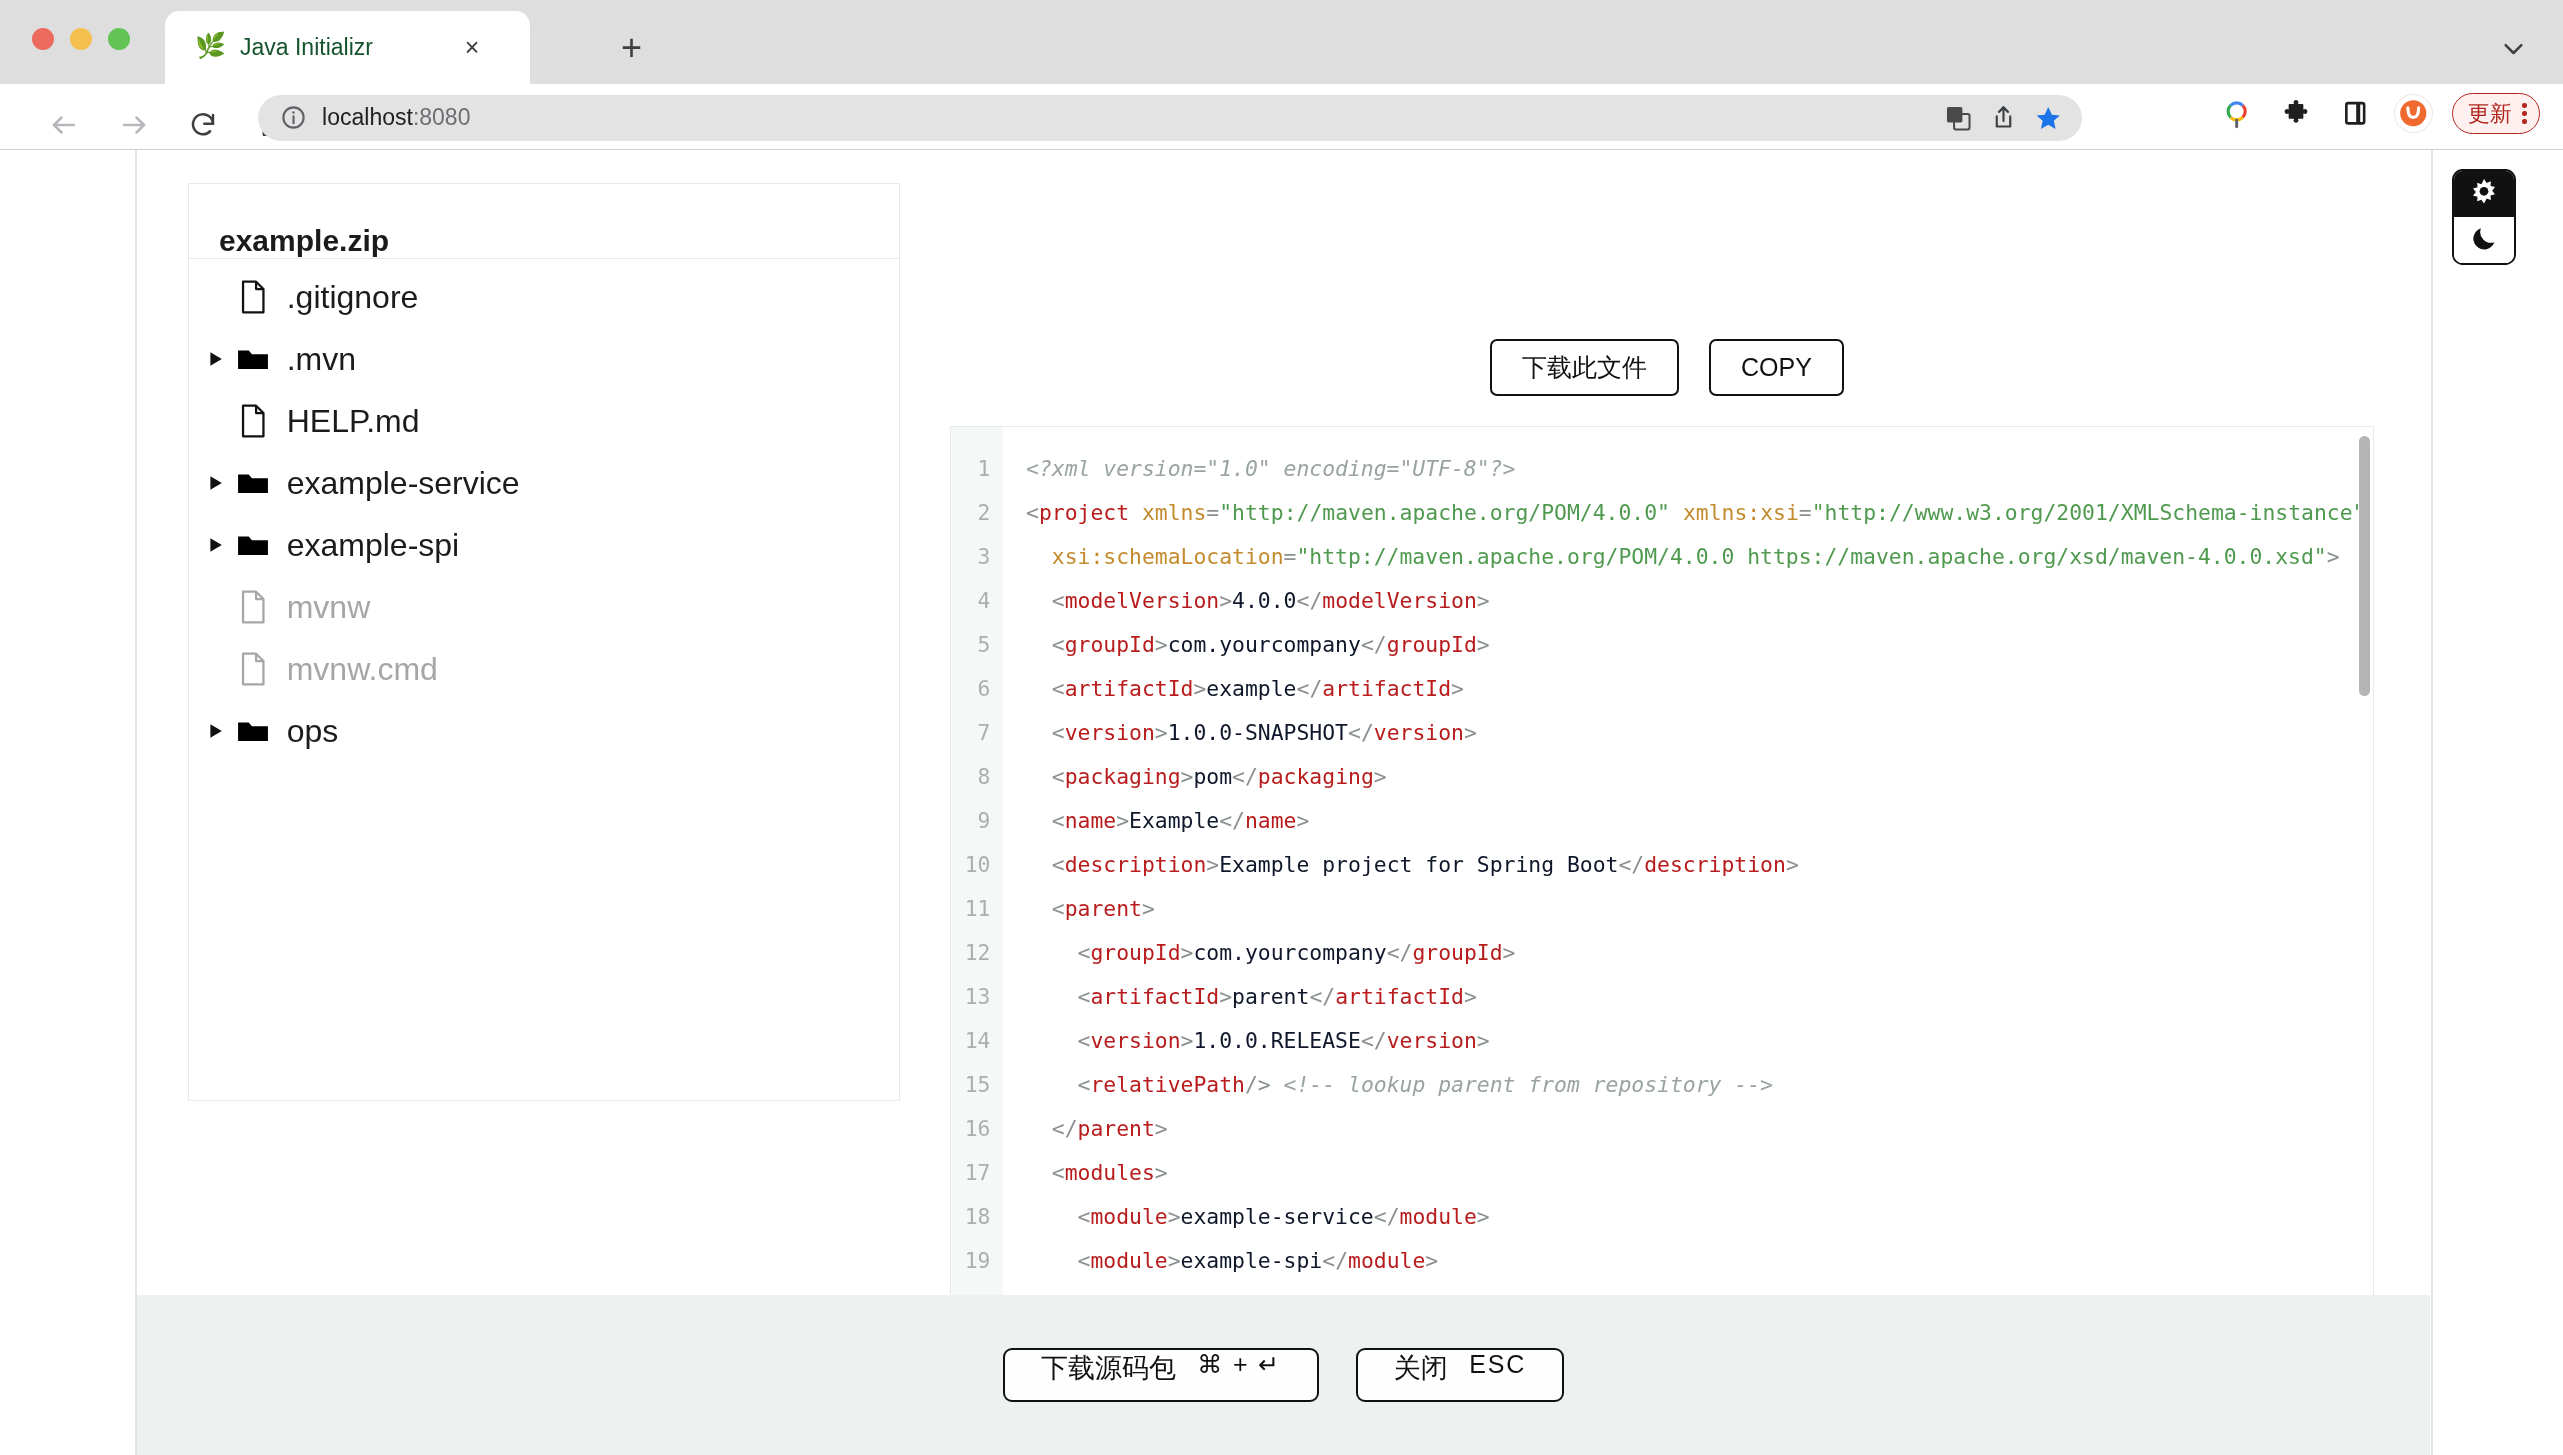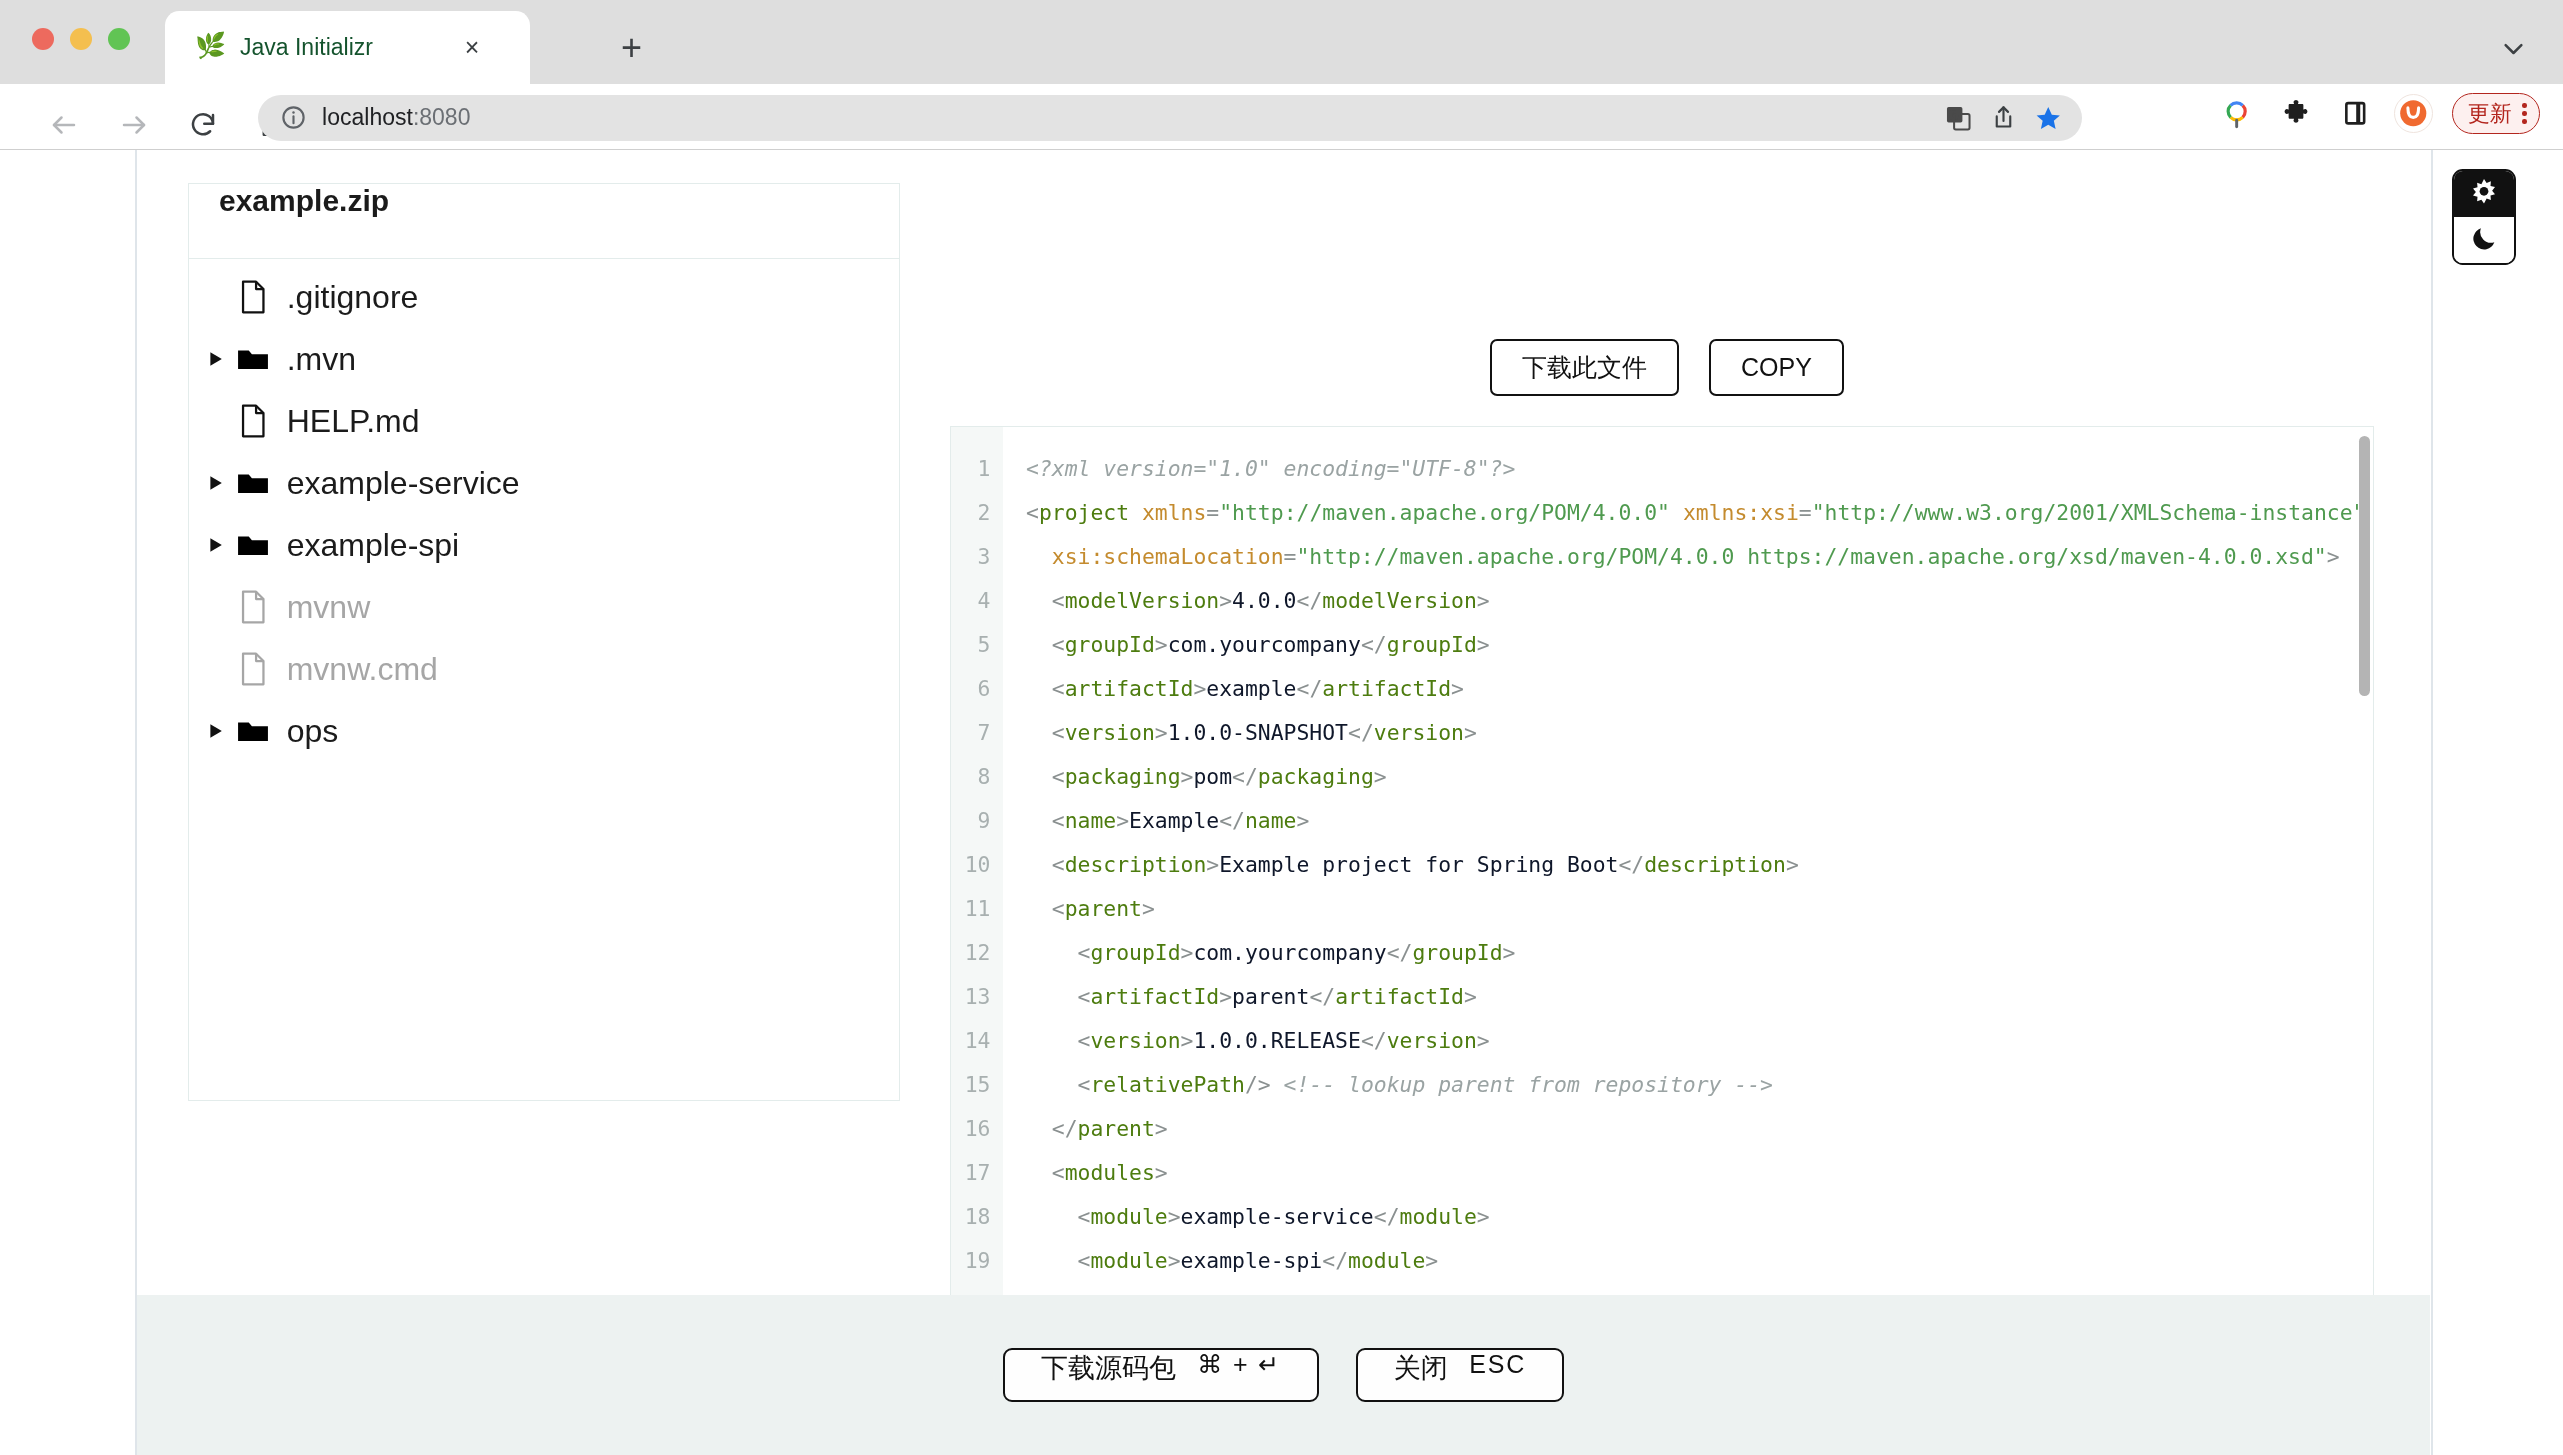--- a/index.html
+++ b/index.html
@@ -189,21 +189,21 @@
   .tree-card {
     position: absolute;
     top: 33px; left: 188px;
     width: 712px; height: 918px;
     background: #ffffff;
     border: 1.8px solid #e3eceb;
   }
   .tree-header {
     height: 75px;
     border-bottom: 1.8px solid #e3eceb;
-    display: flex; align-items: flex-start;
+    display: flex; align-items: flex-end;
     padding-left: 30px;
   }
   .tree-title {
     font-size: 30px; font-weight: bold; color: #1b1b1b;
   }
   .tree-list { padding-top: 7.1px; }
   .tree-row {
     height: 62px;
     display: flex; align-items: center;
     cursor: pointer;
@@ -272,21 +272,21 @@
   }
   .ln {
     width: 52px; flex: none;
     text-align: right;
     padding-right: 12.5px;
     color: #a8b0b0;
     font-size: 21.4px;
   }
   .lc { padding-left: 23px; }
   .t-punc { color: #8a9090; }
-  .t-tag  { color: #4d7c0f; }
+  .t-tag  { color: #b91c1c; }
   .t-attr { color: #c48b2e; }
   .t-str  { color: #4f9a4f; }
   .t-txt  { color: #0f172a; }
   .t-com  { color: #9aa3a3; font-style: italic; }
   .code-scrollbar-track {
     position: absolute; top: 0; right: 0;
     width: 16px; height: 100%;
   }
   .code-scrollbar-thumb {
     position: absolute; top: 9px; right: 2.7px;

